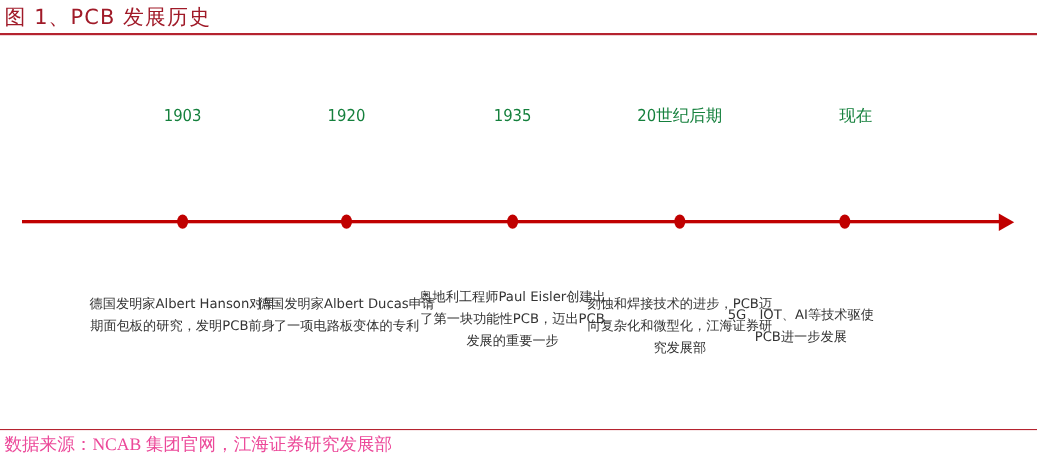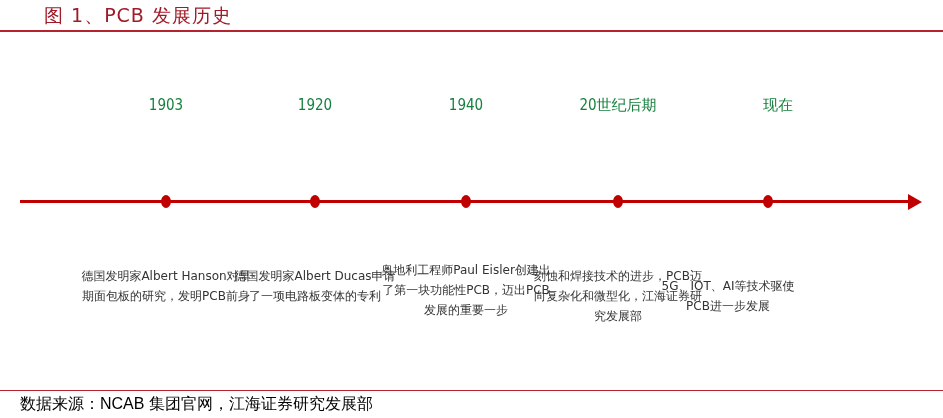--- a/index.html
+++ b/index.html
@@ -1,24 +1,24 @@
 <!DOCTYPE html>
 <html><head>
   <meta charset="utf-8">
   <style>
     html, body { margin:0; padding:0; background:#fff; }
     body { width:943px; height:418px; position:relative; overflow:hidden;
            font-family:"DejaVu Sans", sans-serif; }
     .fig-title { position:absolute; left:4px; top:3px; font-size:19px; color:#a01a28;
-                 font-family:"DejaVu Sans", sans-serif; letter-spacing:1px;margin-left:40px; }
+                 font-family:"DejaVu Sans", sans-serif; letter-spacing:1px; }
     .rule { position:absolute; left:0; width:943px; height:2px; background:#b5232f; }
     .rule.top { top:30px; }
     .rule.bottom { top:390px; height:1px; }
-    .source { position:absolute; left:20px; top:394px; font-size:16px; color:#000000;
-              font-family:Liberation Sans, sans-serif; }
+    .source { position:absolute; left:4px; top:394px; font-size:16px; color:#ec4899;
+              font-family:Liberation Serif, serif; }
     .line { position:absolute; left:20px; top:200px; width:890px; height:3px; background:#c00000; }
     .arrow { position:absolute; left:908px; top:194px; width:0; height:0;
              border-top:8px solid transparent; border-bottom:8px solid transparent;
              border-left:14px solid #c00000; }
     .dot { position:absolute; top:195px; width:10px; height:13px; border-radius:50%;
            background:#c00000; margin-left:-5px; }
     .label { position:absolute; top:96px; font-size:15px; color:#15803d; transform:translateX(-50%);
              white-space:nowrap; font-family:"DejaVu Sans Condensed","DejaVu Sans", sans-serif; }
     .desc { position:absolute; top:266px; width:170px; transform:translateX(-50%);
             text-align:center; font-size:12px; line-height:20px; color:#333;
@@ -35,21 +35,21 @@
   <div class="arrow"></div>
 
   <div class="label" style="left:166px">1903</div>
   <div class="dot" style="left:166px"></div>
   <div class="desc" style="left:166px">德国发明家Albert Hanson对早期面包板的研究，发明PCB前身</div>
 
   <div class="label" style="left:315px">1920</div>
   <div class="dot" style="left:315px"></div>
   <div class="desc" style="left:315px">德国发明家Albert Ducas申请了一项电路板变体的专利</div>
 
-  <div class="label" style="left:466px">1940</div>
+  <div class="label" style="left:466px">1935</div>
   <div class="dot" style="left:466px"></div>
   <div class="desc" style="left:466px;top:260px">奥地利工程师Paul Eisler创建出了第一块功能性PCB，迈出PCB发展的重要一步</div>
 
   <div class="label" style="left:618px">20世纪后期</div>
   <div class="dot" style="left:618px"></div>
   <div class="desc" style="left:618px">刻蚀和焊接技术的进步，PCB迈向复杂化和微型化，江海证券研究发展部</div>
 
   <div class="label" style="left:778px">现在</div>
   <div class="dot" style="left:768px"></div>
   <div class="desc" style="left:728px;top:276px;width:150px">5G、IOT、AI等技术驱使PCB进一步发展</div>

